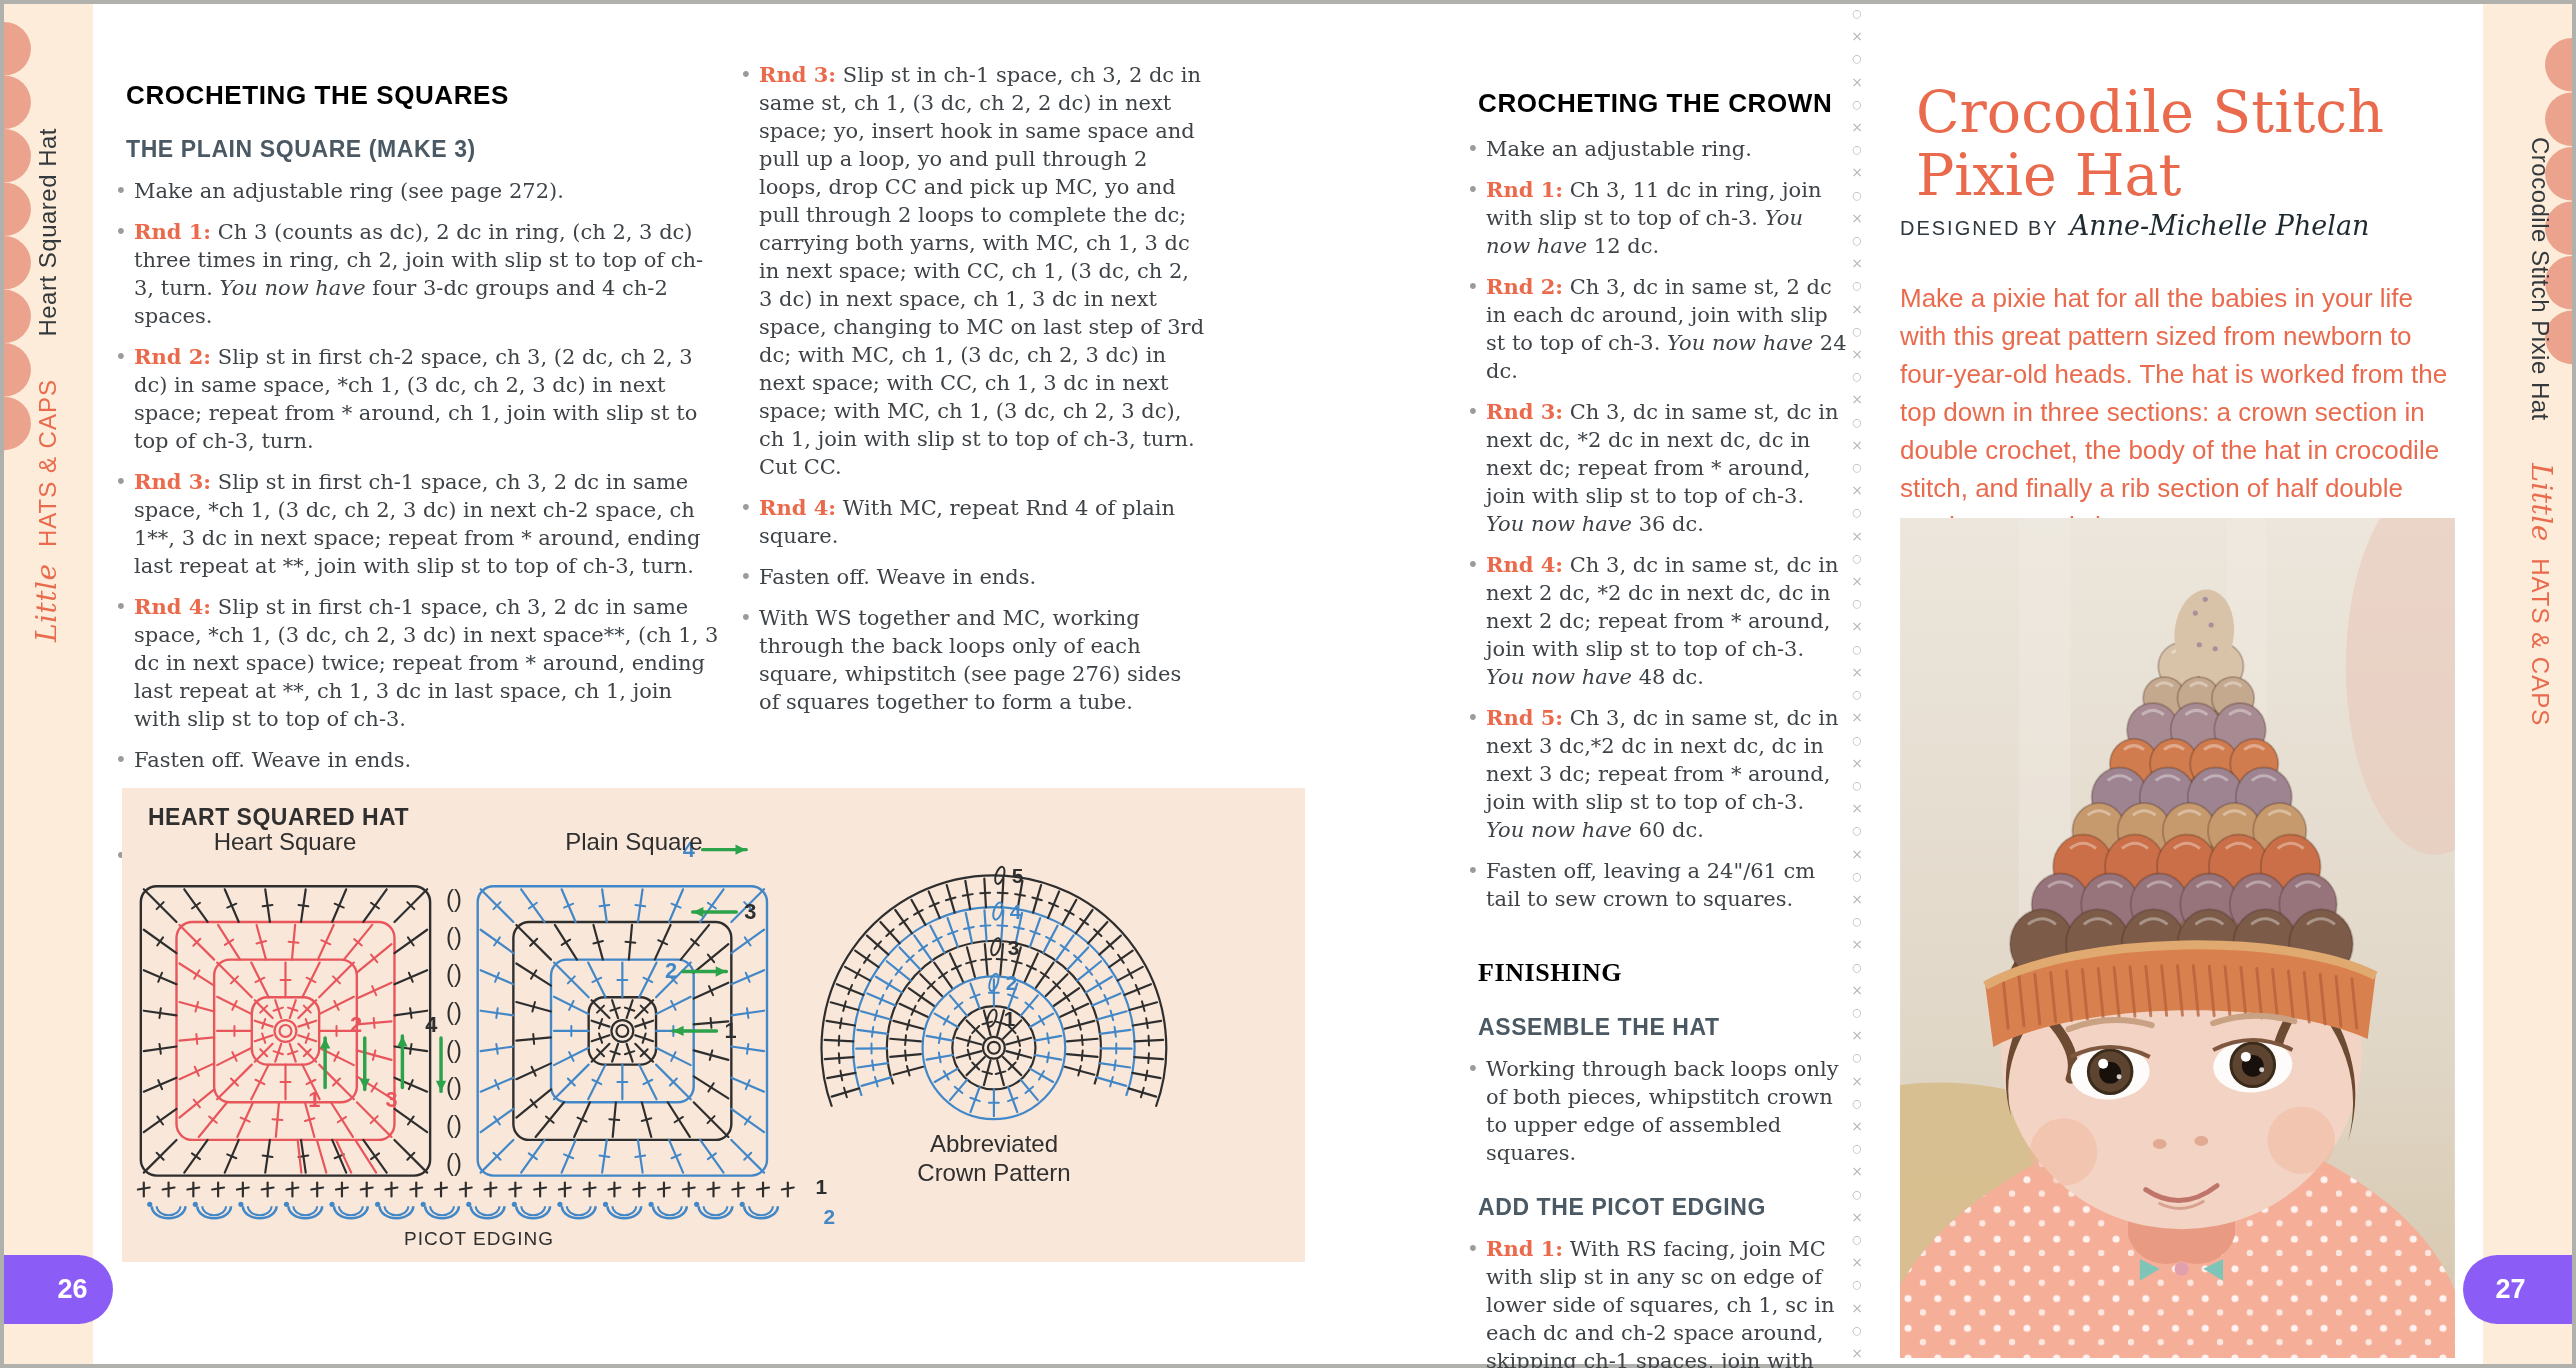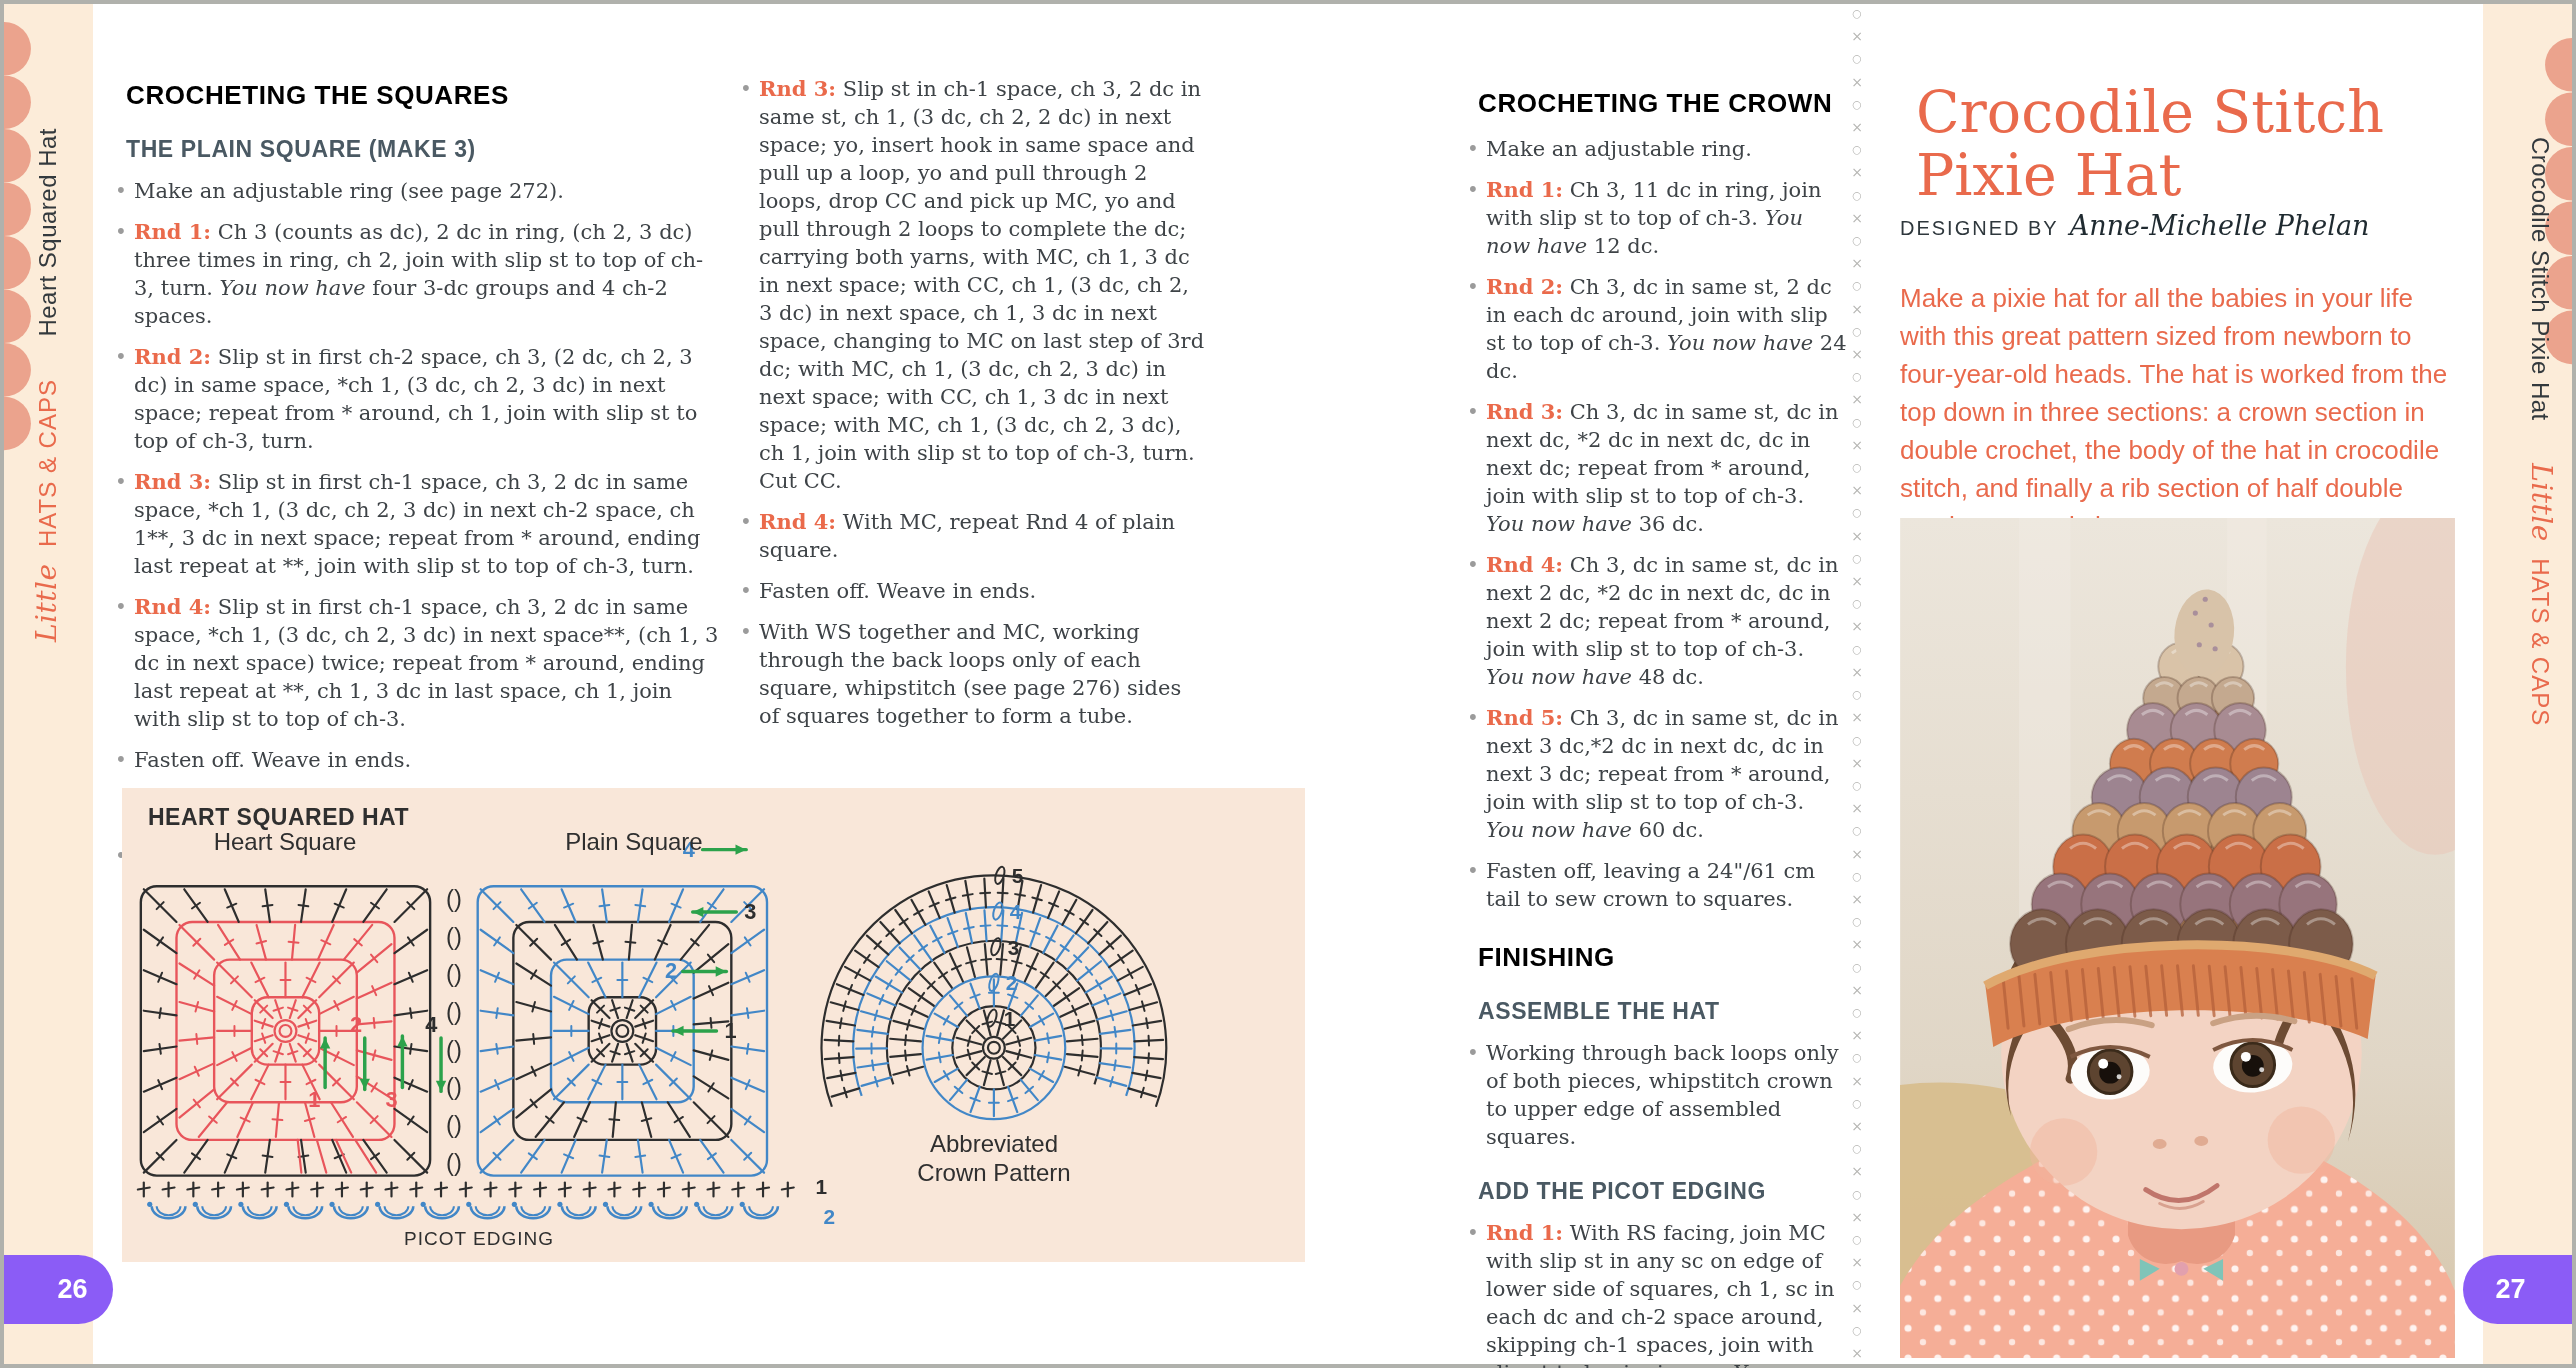--- a/index.html
+++ b/index.html
@@ -178,21 +178,21 @@
       <li><span class="rnd">Rnd 3:</span><span> Slip st in first ch-1 space, ch 3, 2 dc in same space, *ch 1, (3 dc, ch 2, 3 dc) in next ch-2 space, ch 1**, 3 dc in next space; repeat from * around, ending last repeat at **, join with slip st to top of ch-3, turn.</span></li>
       <li><span class="rnd">Rnd 4:</span><span> Slip st in first ch-1 space, ch 3, 2 dc in same space, *ch 1, (3 dc, ch 2, 3 dc) in next space**, (ch 1, 3 dc in next space) twice; repeat from * around, ending last repeat at **, ch 1, 3 dc in last space, ch 1, join with slip st to top of ch-3.</span></li>
       <li><span>Fasten off. Weave in ends.</span></li>
     </ul>
     <h3 class="h2s">THE HEART SQUARE (MAKE 1)</h3>
     <ul class="plist">
       <li><span>With CC yarn, work Rnds 1 and 2 of plain square.</span></li>
     </ul>
   </div>
 
-  <div class="col" style="left:751px;top:75px;width:454px;">
+  <div class="col" style="left:751px;top:61px;width:454px;">
     <ul class="plist">
       <li><span class="rnd">Rnd 3:</span><span> Slip st in ch-1 space, ch 3, 2 dc in same st, ch 1, (3 dc, ch 2, 2 dc) in next space; yo, insert hook in same space and pull up a loop, yo and pull through 2 loops, drop CC and pick up MC, yo and pull through 2 loops to complete the dc; carrying both yarns, with MC, ch 1, 3 dc in next space; with CC, ch 1, (3 dc, ch 2, 3 dc) in next space, ch 1, 3 dc in next space, changing to MC on last step of 3rd dc; with MC, ch 1, (3 dc, ch 2, 3 dc) in next space; with CC, ch 1, 3 dc in next space; with MC, ch 1, (3 dc, ch 2, 3 dc), ch 1, join with slip st to top of ch-3, turn. Cut CC.</span></li>
       <li><span class="rnd">Rnd 4:</span><span> With MC, repeat Rnd 4 of plain square.</span></li>
       <li><span>Fasten off. Weave in ends.</span></li>
       <li><span>With WS together and MC, working through the back loops only of each square, whipstitch (see page 276) sides of squares together to form a tube.</span></li>
     </ul>
   </div>
 
   <div id="diagram">
     <svg id="chart" width="1183" height="474" viewBox="0 0 1194 478">
@@ -914,21 +914,21 @@
     <h2 class="h1o" style="margin-top:8px;">CROCHETING THE CROWN</h2>
     <ul class="plist">
       <li><span>Make an adjustable ring.</span></li>
       <li><span class="rnd">Rnd 1:</span><span> Ch 3, 11 dc in ring, join with slip st to top of ch-3. </span><span class="i">You now have</span><span> 12 dc.</span></li>
       <li><span class="rnd">Rnd 2:</span><span> Ch 3, dc in same st, 2 dc in each dc around, join with slip st to top of ch-3. </span><span class="i">You now have</span><span> 24 dc.</span></li>
       <li><span class="rnd">Rnd 3:</span><span> Ch 3, dc in same st, dc in next dc, *2 dc in next dc, dc in next dc; repeat from * around, join with slip st to top of ch-3. </span><span class="i">You now have</span><span> 36 dc.</span></li>
       <li><span class="rnd">Rnd 4:</span><span> Ch 3, dc in same st, dc in next 2 dc, *2 dc in next dc, dc in next 2 dc; repeat from * around, join with slip st to top of ch-3. </span><span class="i">You now have</span><span> 48 dc.</span></li>
       <li><span class="rnd">Rnd 5:</span><span> Ch 3, dc in same st, dc in next 3 dc,*2 dc in next dc, dc in next 3 dc; repeat from * around, join with slip st to top of ch-3. </span><span class="i">You now have</span><span> 60 dc.</span></li>
       <li><span>Fasten off, leaving a 24"/61 cm tail to sew crown to squares.</span></li>
     </ul>
-    <h2 class="h1o" style="margin-top:30px;">FINISHING</h2>
+    <h2 class="h1o" style="margin-top:46px;font-family:Liberation Serif, serif;">FINISHING</h2>
     <h3 class="h2s">ASSEMBLE THE HAT</h3>
     <ul class="plist">
       <li><span>Working through back loops only of both pieces, whipstitch crown to upper edge of assembled squares.</span></li>
     </ul>
     <h3 class="h2s">ADD THE PICOT EDGING</h3>
     <ul class="plist">
       <li><span class="rnd">Rnd 1:</span><span> With RS facing, join MC with slip st in any sc on edge of lower side of squares, ch 1, sc in each dc and ch-2 space around, skipping ch-1 spaces, join with slip st to beginning sc. </span><span class="i">You now have</span></li>
 
     </ul>
   </div>

